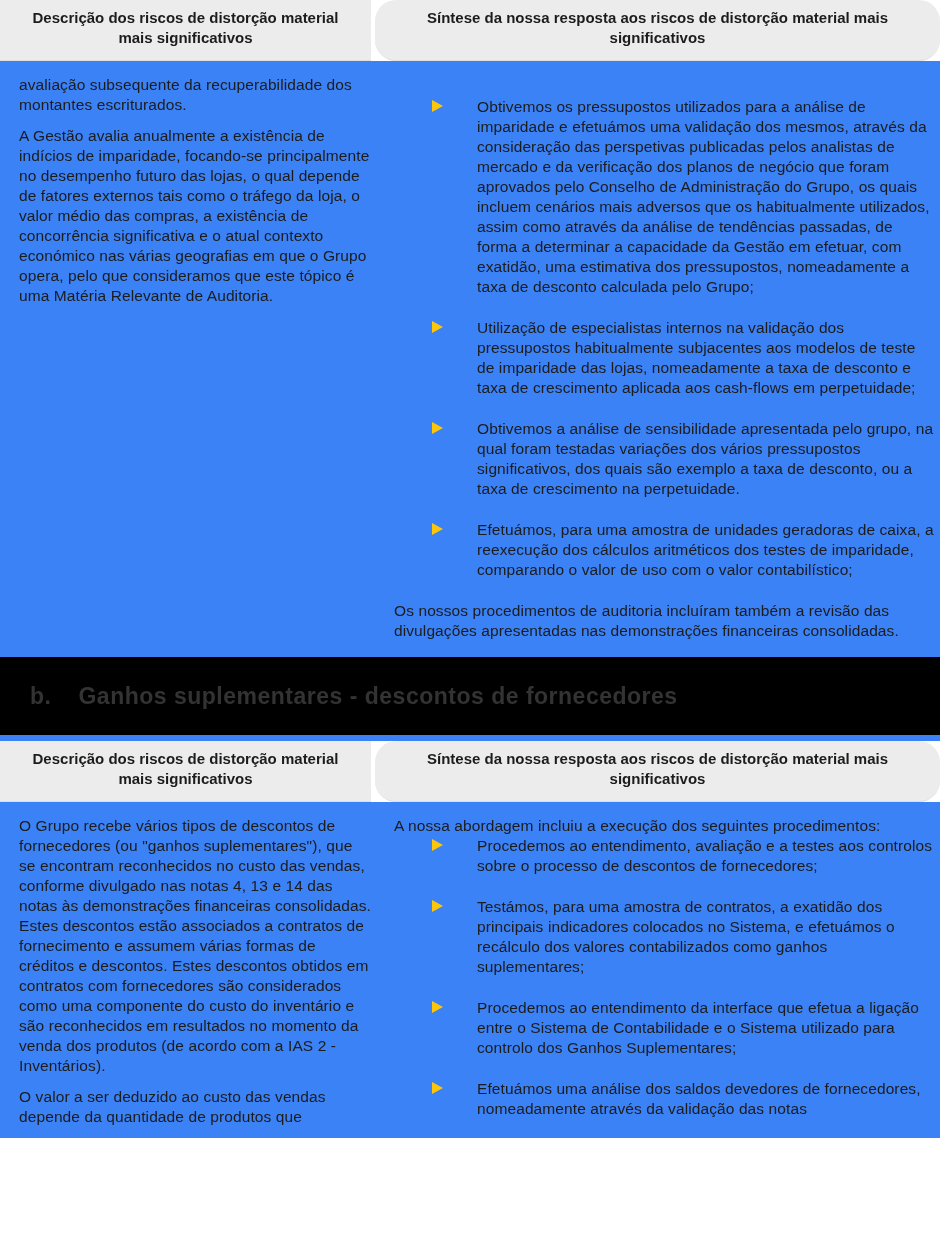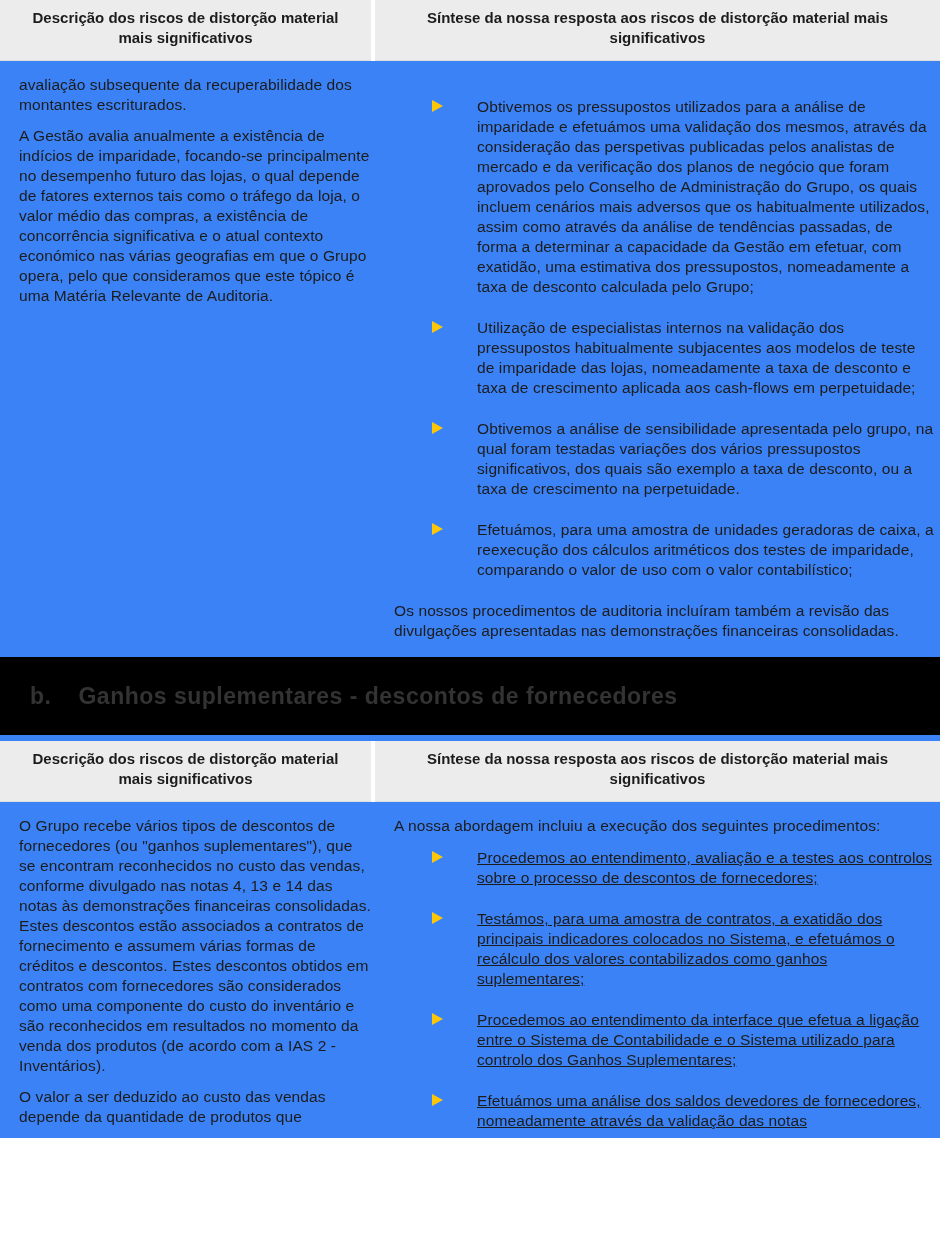--- a/index.html
+++ b/index.html
@@ -15,21 +15,21 @@
   .thead { display: flex; gap: 4px; background: #fff; }
   .th {
     background: var(--header-bg, #ececec);
     font-weight: bold; font-size: 15px; line-height: 20px;
     text-align: center; padding: 8px 30px 12px;
     display: flex; align-items: center; justify-content: center;
     border-bottom: 1px solid #dedede;
     min-height: 60px;
   }
   .th-left { width: 371px; }
-  .th-right { flex: 1; }
+  .th-right { flex: 1; border-radius: 21px; }
 
   .tbody { display: flex; padding-left: 14px; }
   .col-left { width: 371px; padding: 14px 12px 0 5px; }
   .col-right { flex: 1; padding: 14px 4px 0 9px; }
 
   .para, .intro-para, .footer-para, .btext {
     font-size: 15.5px; line-height: 20px; letter-spacing: 0.1px;
   }
   .para { margin-bottom: 11px; }
   .intro-para { }
@@ -54,21 +54,21 @@
     display: flex; align-items: center; padding: 0 30px;
   }
   .banner-label, .banner-title {
     color: var(--banner-text, #333333);
     font-weight: bold; font-size: 23px; letter-spacing: 0.5px;
     white-space: nowrap;
   }
   .banner-label { margin-right: 27px; }
 
   .s2 .thead { margin-top: 6px; }
-  .s2 ul.bullets { margin-top: 12px; text-decoration: underline; }
+  .s2 ul.bullets { margin-top: 0; }
 </style>
 </head>
 <body>
 
 <div class="page">
 
   <section class="kam-table s1">
     <div class="thead">
       <div class="th th-left">Descrição dos riscos de distorção material mais significativos</div>
       <div class="th th-right">Síntese da nossa resposta aos riscos de distorção material mais significativos</div>

